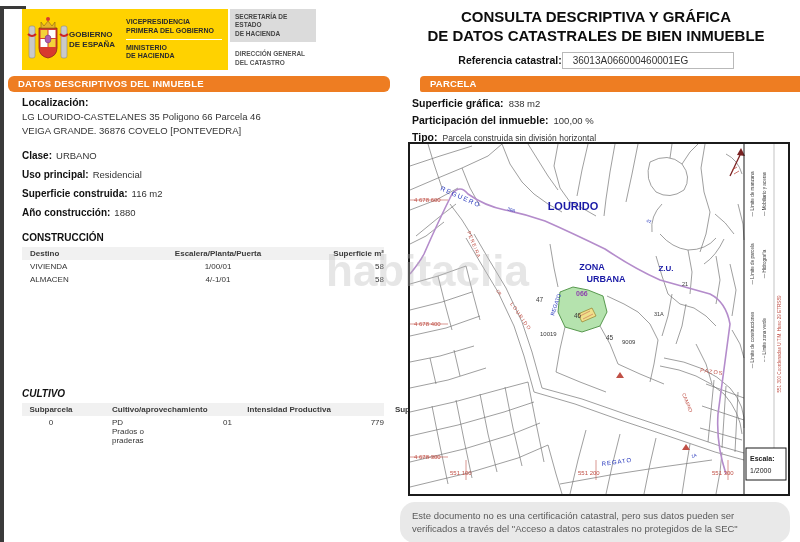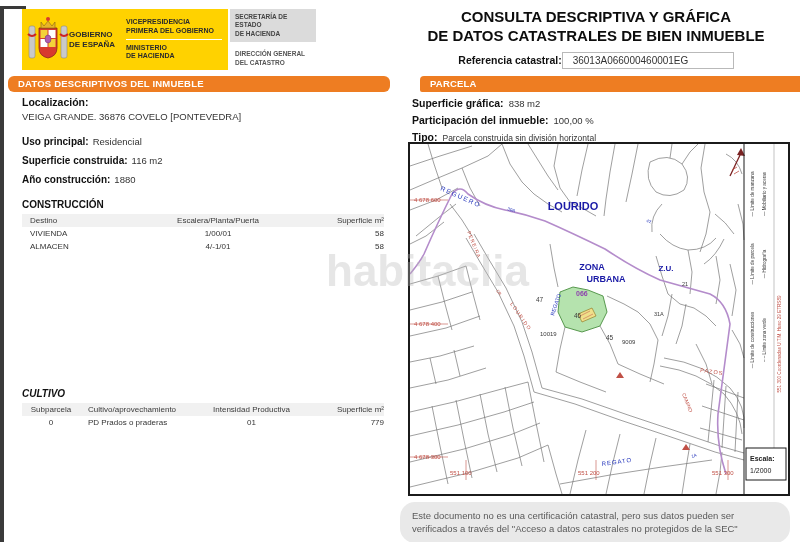--- a/index.html
+++ b/index.html
@@ -33,27 +33,27 @@
   .lp{position:absolute;left:22px;top:96px;width:362px;}
   .loc-label{font-weight:bold;font-size:10.5px;color:#111;}
   .loc-line{font-size:9.5px;color:#333;margin-top:3px;}
   .fields{margin-top:11px;}
   .field{margin-top:4px;line-height:13px;}
   .fl{font-weight:bold;font-size:10px;color:#111;}
   .fv{font-size:9.5px;color:#333;margin-left:4px;}
   .blk-title{font-weight:bold;font-size:10px;color:#111;margin-top:13px;}
   .tbl{margin-top:4px;width:100%;}
   .tbl-head,.tbl-row{display:grid;font-size:8px;color:#333;padding:2px 0;}
-  .tbl-head{background:#f1f1f1;font-weight:normal;color:#3a3a3a;}
+  .tbl-head{background:#f1f1f1;font-weight:bold;color:#3a3a3a;}
   .g-con{grid-template-columns:120px 1fr 90px;}
   .c-l{padding-left:8px;text-align:left;}
   .c-c{text-align:center;}
   .c-r{text-align:right;padding-right:0;}
   .cultivo{position:absolute;left:22px;top:388px;width:362px;}
-  .g-cul{grid-template-columns:58px 1fr 115px 75px;}
+  .g-cul{grid-template-columns:58px 1fr 115px 75px;gap:24px;}
 
   
   .rp{position:absolute;left:412px;top:94px;width:378px;}
   .rfield{line-height:15px;}
   .rfl{font-weight:bold;font-size:10.5px;color:#111;}
   .rfv{font-size:9.5px;color:#333;margin-left:5px;}
   .rfv-small{font-size:8.5px;}
 
   .map-box{position:absolute;left:408px;top:142px;width:382px;height:354px;border:2px solid #1b1b1b;
            box-sizing:border-box;background:#fff;}
@@ -124,23 +124,27 @@
       <span class="ref-label">Referencia catastral:</span>
       <span class="ref-box">36013A066000460001EG</span>
     </div>
   </div>
 
   <div class="bar bar-left">DATOS DESCRIPTIVOS DEL INMUEBLE</div>
   <div class="bar bar-right">PARCELA</div>
 
   <div class="lp">
     <div class="loc-label">Localización:</div>
+    <div class="loc-line">LG LOURIDO-CASTELANES 35 Poligono 66 Parcela 46</div>
     <div class="loc-line">VEIGA GRANDE. 36876 COVELO [PONTEVEDRA]</div>
 
     <div class="fields">
+      <div class="field">
+        <span class="fl">Clase:</span><span class="fv">URBANO</span>
+      </div>
       <div class="field">
         <span class="fl">Uso principal:</span><span class="fv">Residencial</span>
       </div>
       <div class="field">
         <span class="fl">Superficie construida:</span><span class="fv">116 m2</span>
       </div>
       <div class="field">
         <span class="fl">Año construcción:</span><span class="fv">1880</span>
       </div>
     </div>

